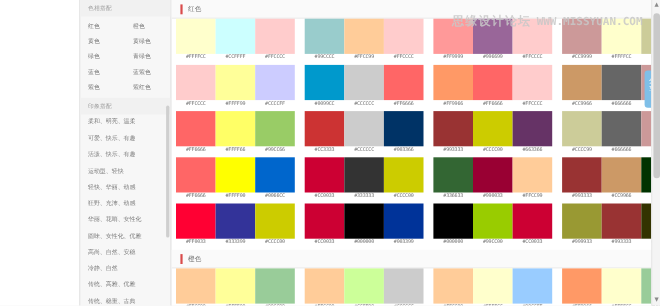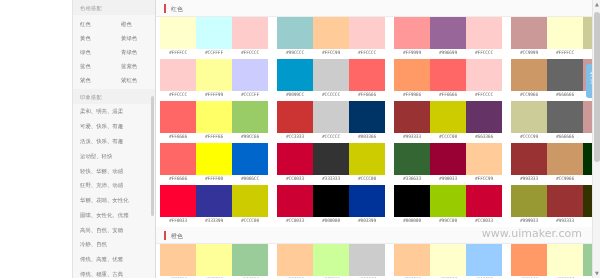--- a/index.html
+++ b/index.html
@@ -594,22 +594,25 @@
               <span class="hex">#FFFFCC</span>
             </div>
             <div class="swatch-wrap">
               <span class="swatch" style="background: rgb(153, 204, 153);"></span>
               <span class="hex">#99CC99</span>
             </div>
           </div>
         </div>
       </div>
 
-
-    <div class="watermark2">www.uimaker.com</div>
+    <div class="watermark">
+      <span>思缘设计论坛</span>
+      <span class="ascii">WWW.MISSYUAN.COM</span>
+    </div>
+
 
     <div class="share-tab">
       <span>分</span>
       <span>享</span>
     </div>
   </main>
 
   <div class="page-scroll">
     <div class="arrow up">▲</div>
     <div class="thumb"></div>

